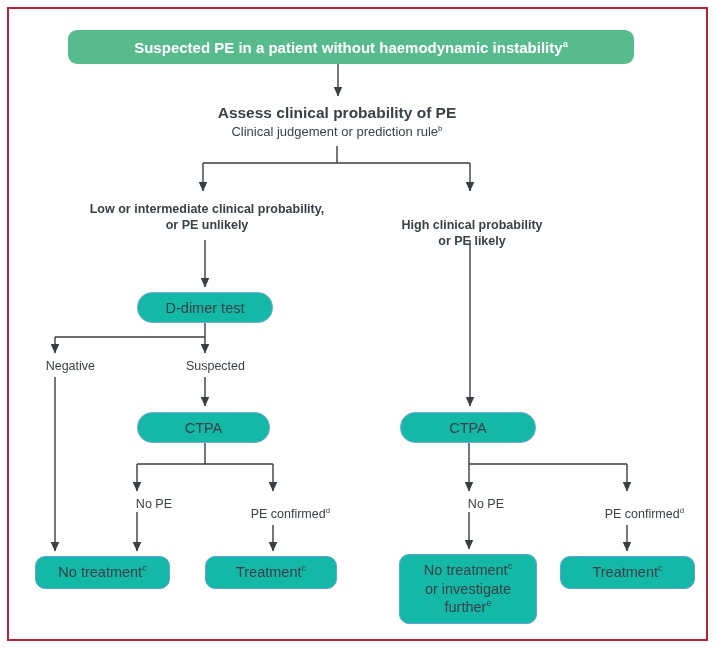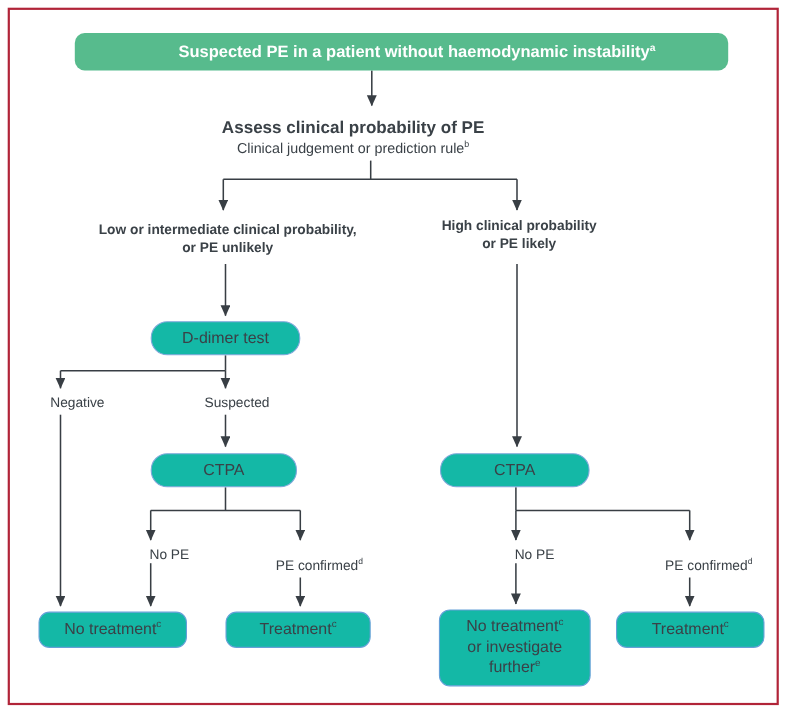--- a/index.html
+++ b/index.html
@@ -9,21 +9,20 @@
     color:#3a4147;overflow:hidden;
   }
   .frame{
     position:absolute;left:7px;top:7px;right:6px;bottom:8px;
     border:2px solid #b12438;pointer-events:none;
   }
   .node{position:absolute;display:flex;align-items:center;justify-content:center;text-align:center;}
   .start-box{
     background:#57bb8d;color:#ffffff;font-weight:bold;font-size:15px;
     border-radius:9px;
-    padding-left:28px;
   }
   .assess{flex-direction:column;line-height:1.3;}
   .assess .title{font-weight:bold;font-size:15.5px;}
   .assess .subtitle{font-size:13px;}
   .branch-label{font-size:12.5px;line-height:1.3;flex-direction:column;font-weight:bold;}
   .pill{
     background:#14b8a6;border:1.6px solid #7fa8da;border-radius:15px;
     font-size:14.5px;
   }
   .small-label{font-size:12.5px;justify-content:flex-end;}
@@ -79,30 +78,30 @@
       <path d="M627 525 V551" marker-end="url(#arr)"></path>
     </g>
   </svg>
 
   <div class="frame"></div>
 
   <div class="node start-box" style="left:68px;top:30px;width:566px;height:34px;">
     <span><span>Suspected PE in a patient without haemodynamic instability</span><sup>a</sup></span>
   </div>
 
-  <div class="node assess" style="left:141px;top:100px;width:360px;height:44px;justify-content:flex-end;">
+  <div class="node assess" style="left:157px;top:100px;width:360px;height:44px;">
     <div class="title">Assess clinical probability of PE</div>
     <div class="subtitle"><span>Clinical judgement or prediction rule</span><sup>b</sup></div>
   </div>
 
   <div class="node branch-label" style="left:57px;top:201px;width:300px;height:32px;">
     <div>Low or intermediate clinical probability,</div>
     <div>or PE unlikely</div>
   </div>
-  <div class="node branch-label" style="left:372px;top:197px;width:200px;height:32px;">
+  <div class="node branch-label" style="left:372px;top:217px;width:200px;height:32px;">
     <div>High clinical probability</div>
     <div>or PE likely</div>
   </div>
 
   <div class="node pill" style="left:137px;top:292px;width:134px;height:29px;">
     <span>D-dimer test</span>
   </div>
 
   <div class="node small-label" style="left:15px;top:358px;width:80px;height:16px;">
     <span>Negative</span>

